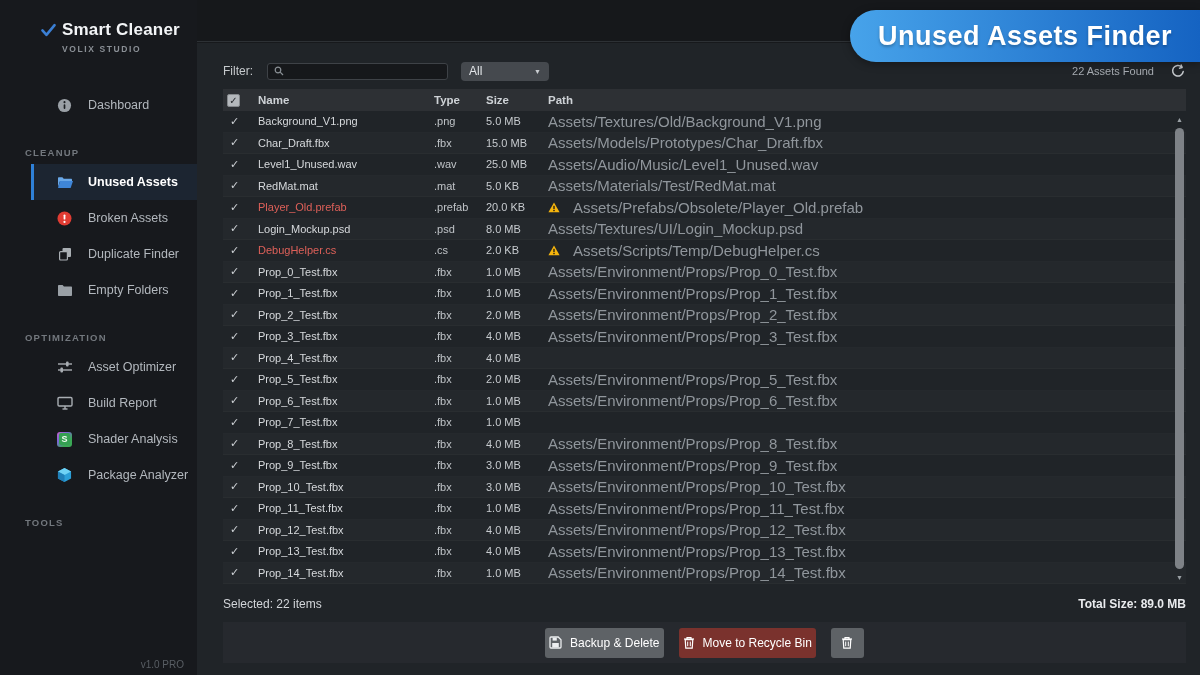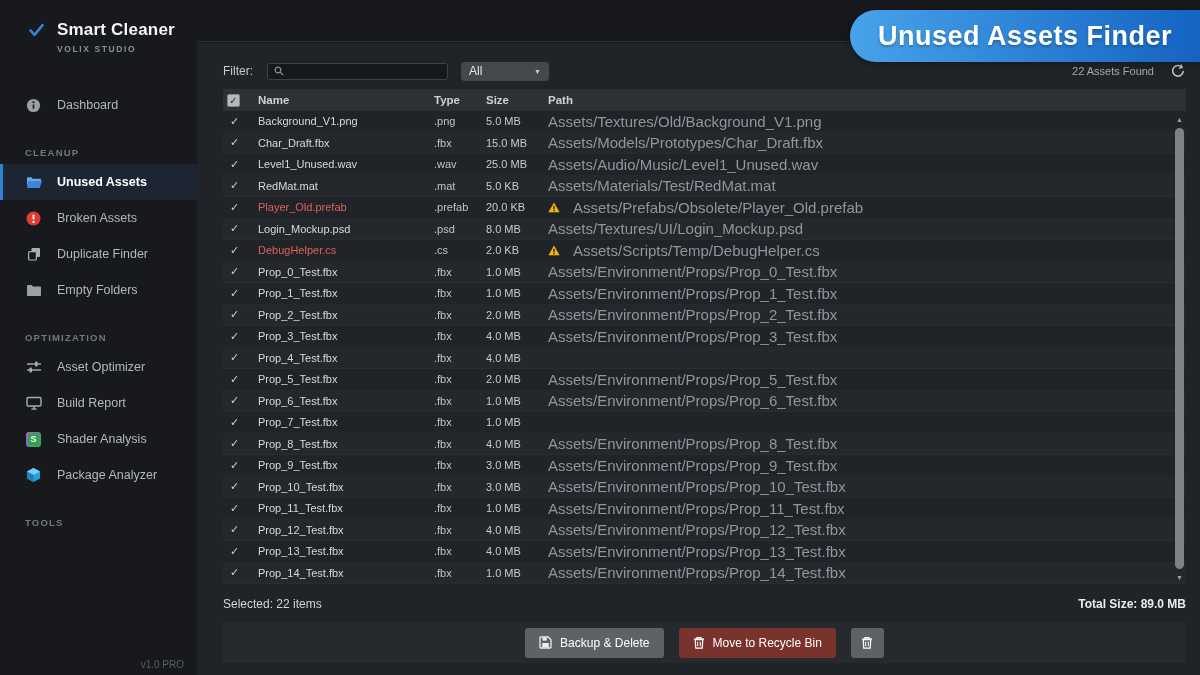--- a/index.html
+++ b/index.html
@@ -5,27 +5,27 @@
   * { margin:0; padding:0; box-sizing:border-box; }
   html,body { width:1200px; height:675px; overflow:hidden; }
   body {
     position:relative;
     background:#17191c;
     font-family:"Liberation Sans","DejaVu Sans",sans-serif;
     color:#d5d8db;
   }
   
   .sidebar { position:absolute; left:0; top:0; bottom:0; width:197px; background:#17191d; z-index:3; }
-  .logo-row { display:flex; align-items:flex-start; padding:20px 0 0 28px; gap:12px; height:64px; }
+  .logo-row { display:flex; align-items:flex-start; padding:20px 0 0 40px; gap:5px; height:64px; }
   .app-title { font-size:17px; font-weight:bold; color:#f3f5f7; line-height:20px; letter-spacing:.2px; }
   .app-sub { font-size:8.5px; font-weight:bold; color:#8a8f95; letter-spacing:1.6px; margin-top:4px; }
   nav { margin-top:23px; }
   .sec-label { margin:24px 0 6px 25px; font-size:9.5px; font-weight:bold; letter-spacing:1.2px; color:#73787e; }
   .side-item { height:36px; display:flex; align-items:center; padding-left:25px; gap:15px;
-               font-size:12.5px; color:#b3b8be; position:relative; cursor:pointer; }
+               font-size:12.5px; color:#b3b8be; position:relative; cursor:pointer;margin-left:31px; }
   .side-item.active { background:#1c2531; color:#ffffff; font-weight:bold; }
   .side-item.active::before { content:""; position:absolute; left:0; top:0; bottom:0; width:3px; background:#2f81d8; }
   .icon-slot { width:17px; display:flex; justify-content:center; align-items:center; flex:none; }
   .version { position:absolute; bottom:5px; right:13px; font-size:10px; color:#595e64; }
   .shader-badge { width:15px; height:15px; border-radius:3px;
                   background:linear-gradient(135deg,#c45ec9 0%,#7a67d8 35%,#3aa855 70%);
                   display:flex; align-items:center; justify-content:center; }
   .shader-badge i { font-style:normal; font-size:9px; font-weight:bold; color:#f0fbf2;
                     background:#35a052; width:11.5px; height:11.5px; border-radius:2px;
                     display:flex; align-items:center; justify-content:center; }
@@ -80,21 +80,21 @@
   .sb-up { top:5px; } .sb-down { bottom:2px; }
   .sb-thumb { position:absolute; top:17px; bottom:15px; right:2px; width:9px; background:#7e8287; border-radius:5px; cursor:grab; }
   
   .sel-row { position:absolute; left:26px; right:14px; top:547px; height:28px;
              display:flex; align-items:center; justify-content:space-between; }
   .sel-left { font-size:12px; color:#d2d5d9; }
   .sel-right { font-size:12px; font-weight:bold; color:#e9ebee; }
   .action-bar { position:absolute; left:26px; right:14px; top:579px; height:41px; background:#26292e;
                 display:flex; align-items:center; justify-content:center; gap:15px; }
   .btn { height:30px; border:none; border-radius:3px; display:flex; align-items:center; gap:8px;
-         font-size:12px; color:#ffffff; font-family:inherit; padding:0 14px; cursor:pointer; }
+         font-size:12px; color:#ffffff; font-family:inherit; padding:0 4px; cursor:pointer; }
   .btn-gray { background:#5e6266; }
   .btn-red  { background:#7a322d; }
   .btn-sq   { width:33px; padding:0; justify-content:center; }
 </style>
 </head>
 <body>
 
 <aside class="sidebar">
   <div class="logo-row">
     <span class="icon-slot">

